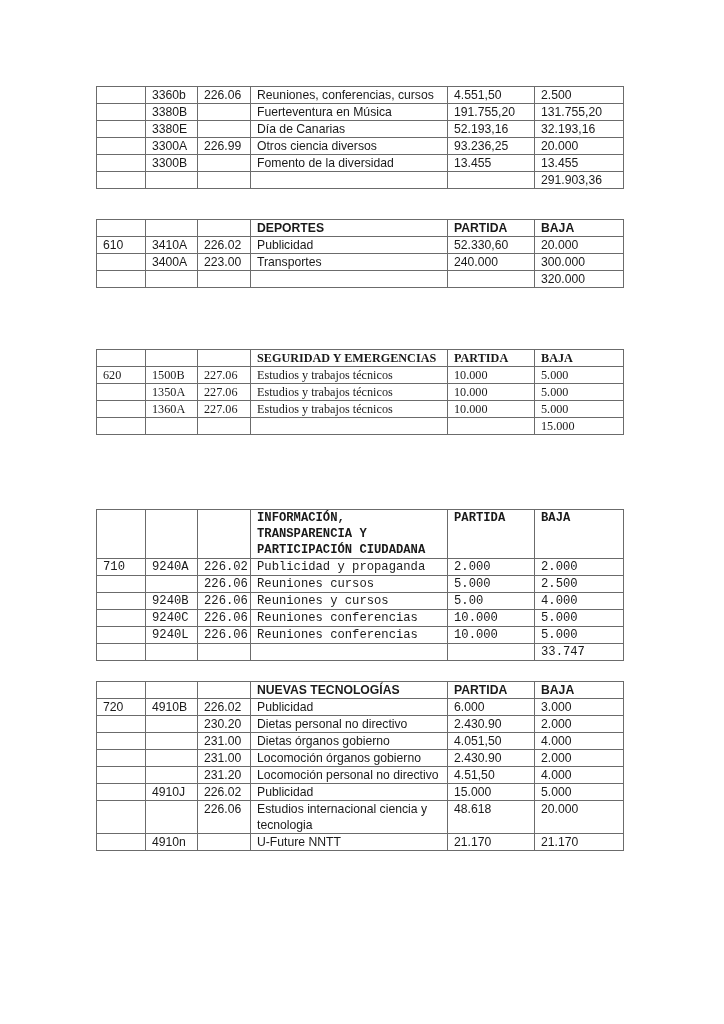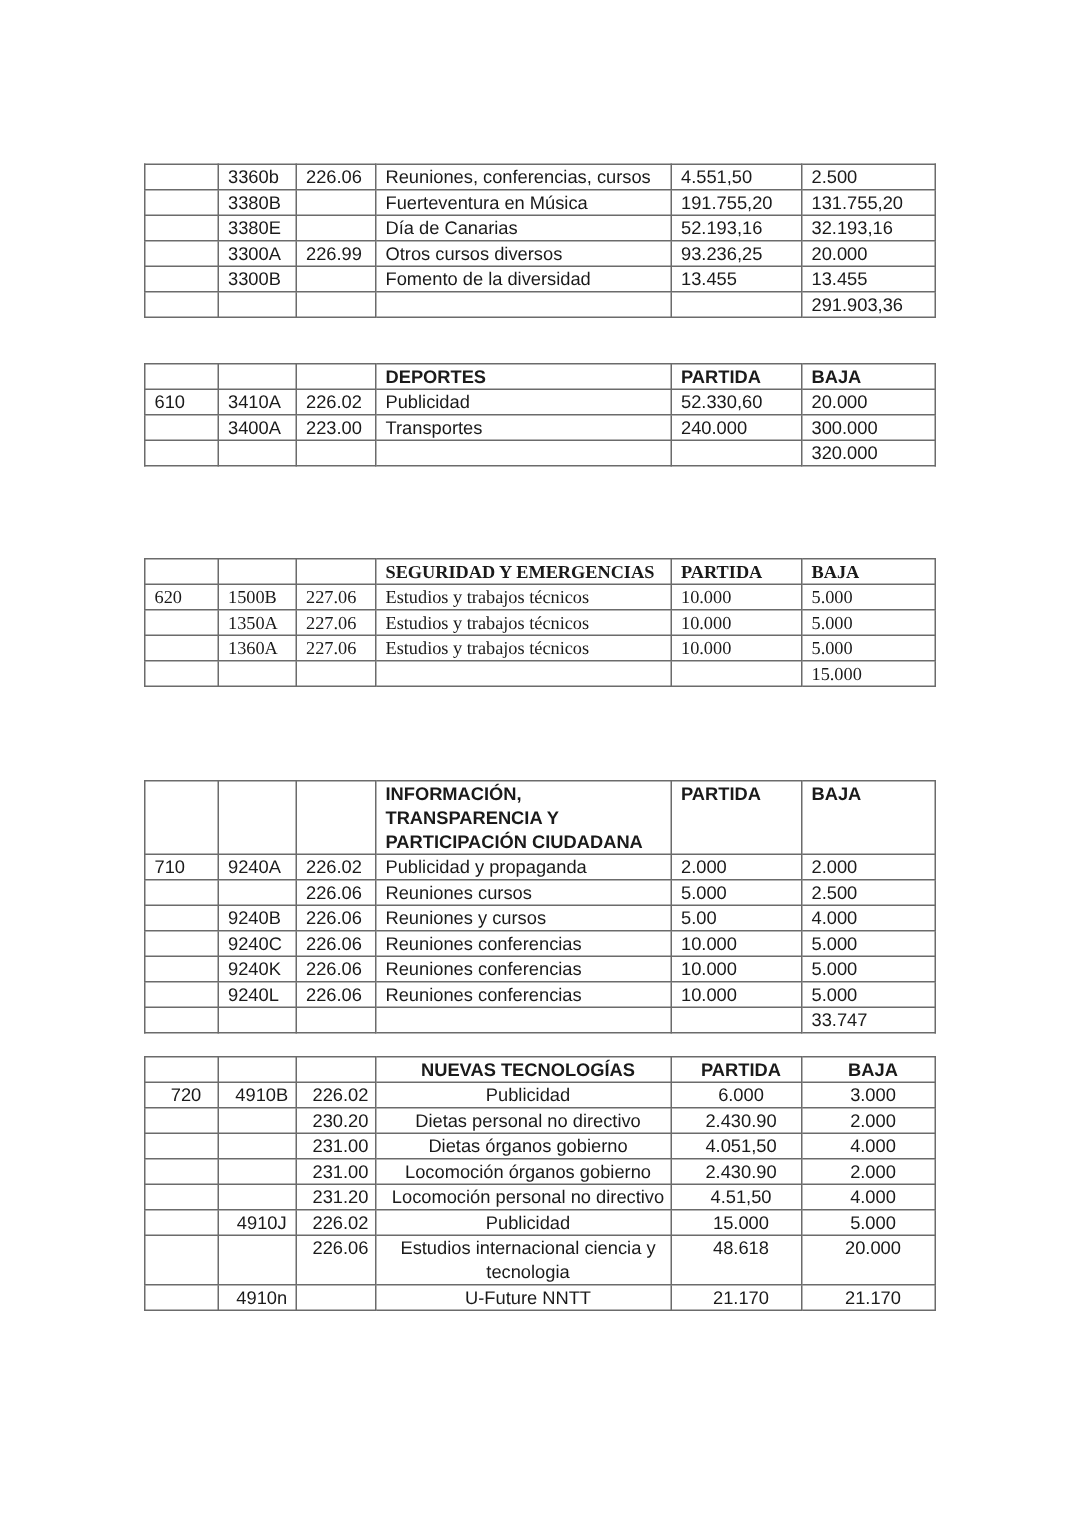--- a/index.html
+++ b/index.html
@@ -1,25 +1,25 @@
 <!DOCTYPE html>
 <html><head>
 <meta charset="utf-8">
 <style>
   html, body { margin: 0; padding: 0; background: #ffffff; }
   body { width: 724px; height: 1024px; position: relative; overflow: hidden;
          font-family: "Liberation Sans", sans-serif; color: #1a1a1a; }
-  .tbl { position: absolute; left: 96px; width: 527px; border-collapse: collapse; table-layout: fixed; margin-top: 23px; }
+  .tbl { position: absolute; left: 96px; width: 527px; border-collapse: collapse; table-layout: fixed; }
   .tbl td { border: 1px solid #6b6b6b; padding: 0 0 0 6px; font-size: 12.2px; line-height: 16px;
             height: 16px; vertical-align: top; white-space: nowrap; overflow: hidden; }
   .tbl td.wrap { white-space: normal; }
   .tbl td.hd { font-weight: bold; }
   col.c1 { width: 49px; } col.c2 { width: 52px; } col.c3 { width: 53px; }
   col.c4 { width: 197px; } col.c5 { width: 87px; } col.c6 { width: 89px; }
-  #t1 { top: 86px; } #t2 { top: 219px; border-radius: 31px; } #t3 { top: 349px; font-family: Liberation Serif, serif; } #t4 { top: 497px; } #t5 { top: 681px; text-align: center; }
+  #t1 { top: 86px; } #t2 { top: 219px; border-radius: 31px; } #t3 { top: 349px; font-family: Liberation Serif, serif; } #t4 { top: 509px; font-family: Liberation Mono, monospace; } #t5 { top: 681px; }
 </style>
 </head>
 <body>
 
 <table class="tbl" id="t1">
     <colgroup>
       <col class="c1">
       <col class="c2">
       <col class="c3">
       <col class="c4">
@@ -48,21 +48,21 @@
         <td>3380E</td>
         <td></td>
         <td class="wrap">Día de Canarias</td>
         <td>52.193,16</td>
         <td>32.193,16</td>
       </tr>
       <tr>
         <td></td>
         <td>3300A</td>
         <td>226.99</td>
-        <td class="wrap">Otros cursos diversos</td>
+        <td class="wrap">Otros ciencia diversos</td>
         <td>93.236,25</td>
         <td>20.000</td>
       </tr>
       <tr>
         <td></td>
         <td>3300B</td>
         <td></td>
         <td class="wrap">Fomento de la diversidad</td>
         <td>13.455</td>
         <td>13.455</td>
@@ -218,28 +218,20 @@
       <tr>
         <td></td>
         <td>9240C</td>
         <td>226.06</td>
         <td class="wrap">Reuniones conferencias</td>
         <td>10.000</td>
         <td>5.000</td>
       </tr>
       <tr>
         <td></td>
-        <td>9240K</td>
-        <td>226.06</td>
-        <td class="wrap">Reuniones conferencias</td>
-        <td>10.000</td>
-        <td>5.000</td>
-      </tr>
-      <tr>
-        <td></td>
         <td>9240L</td>
         <td>226.06</td>
         <td class="wrap">Reuniones conferencias</td>
         <td>10.000</td>
         <td>5.000</td>
       </tr>
       <tr>
         <td></td>
         <td></td>
         <td></td>

